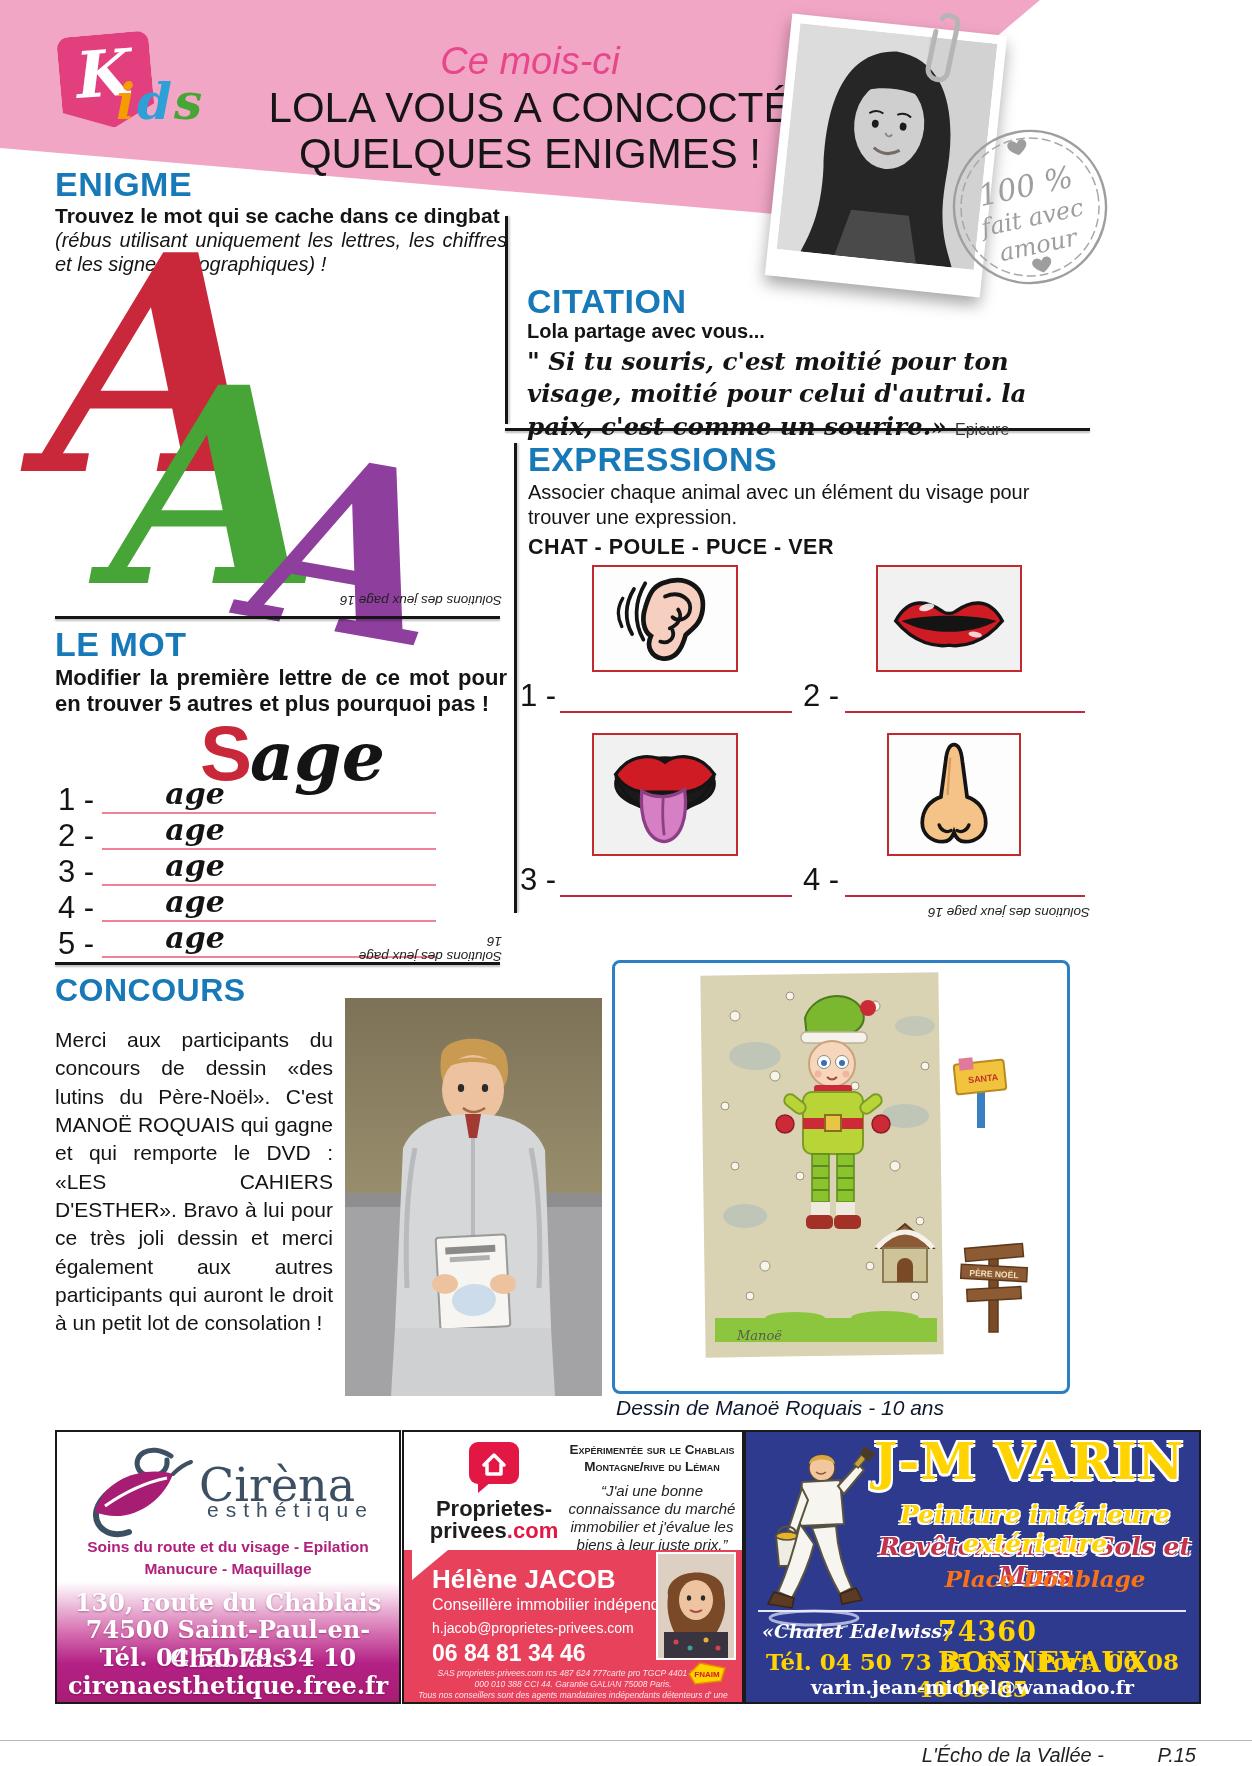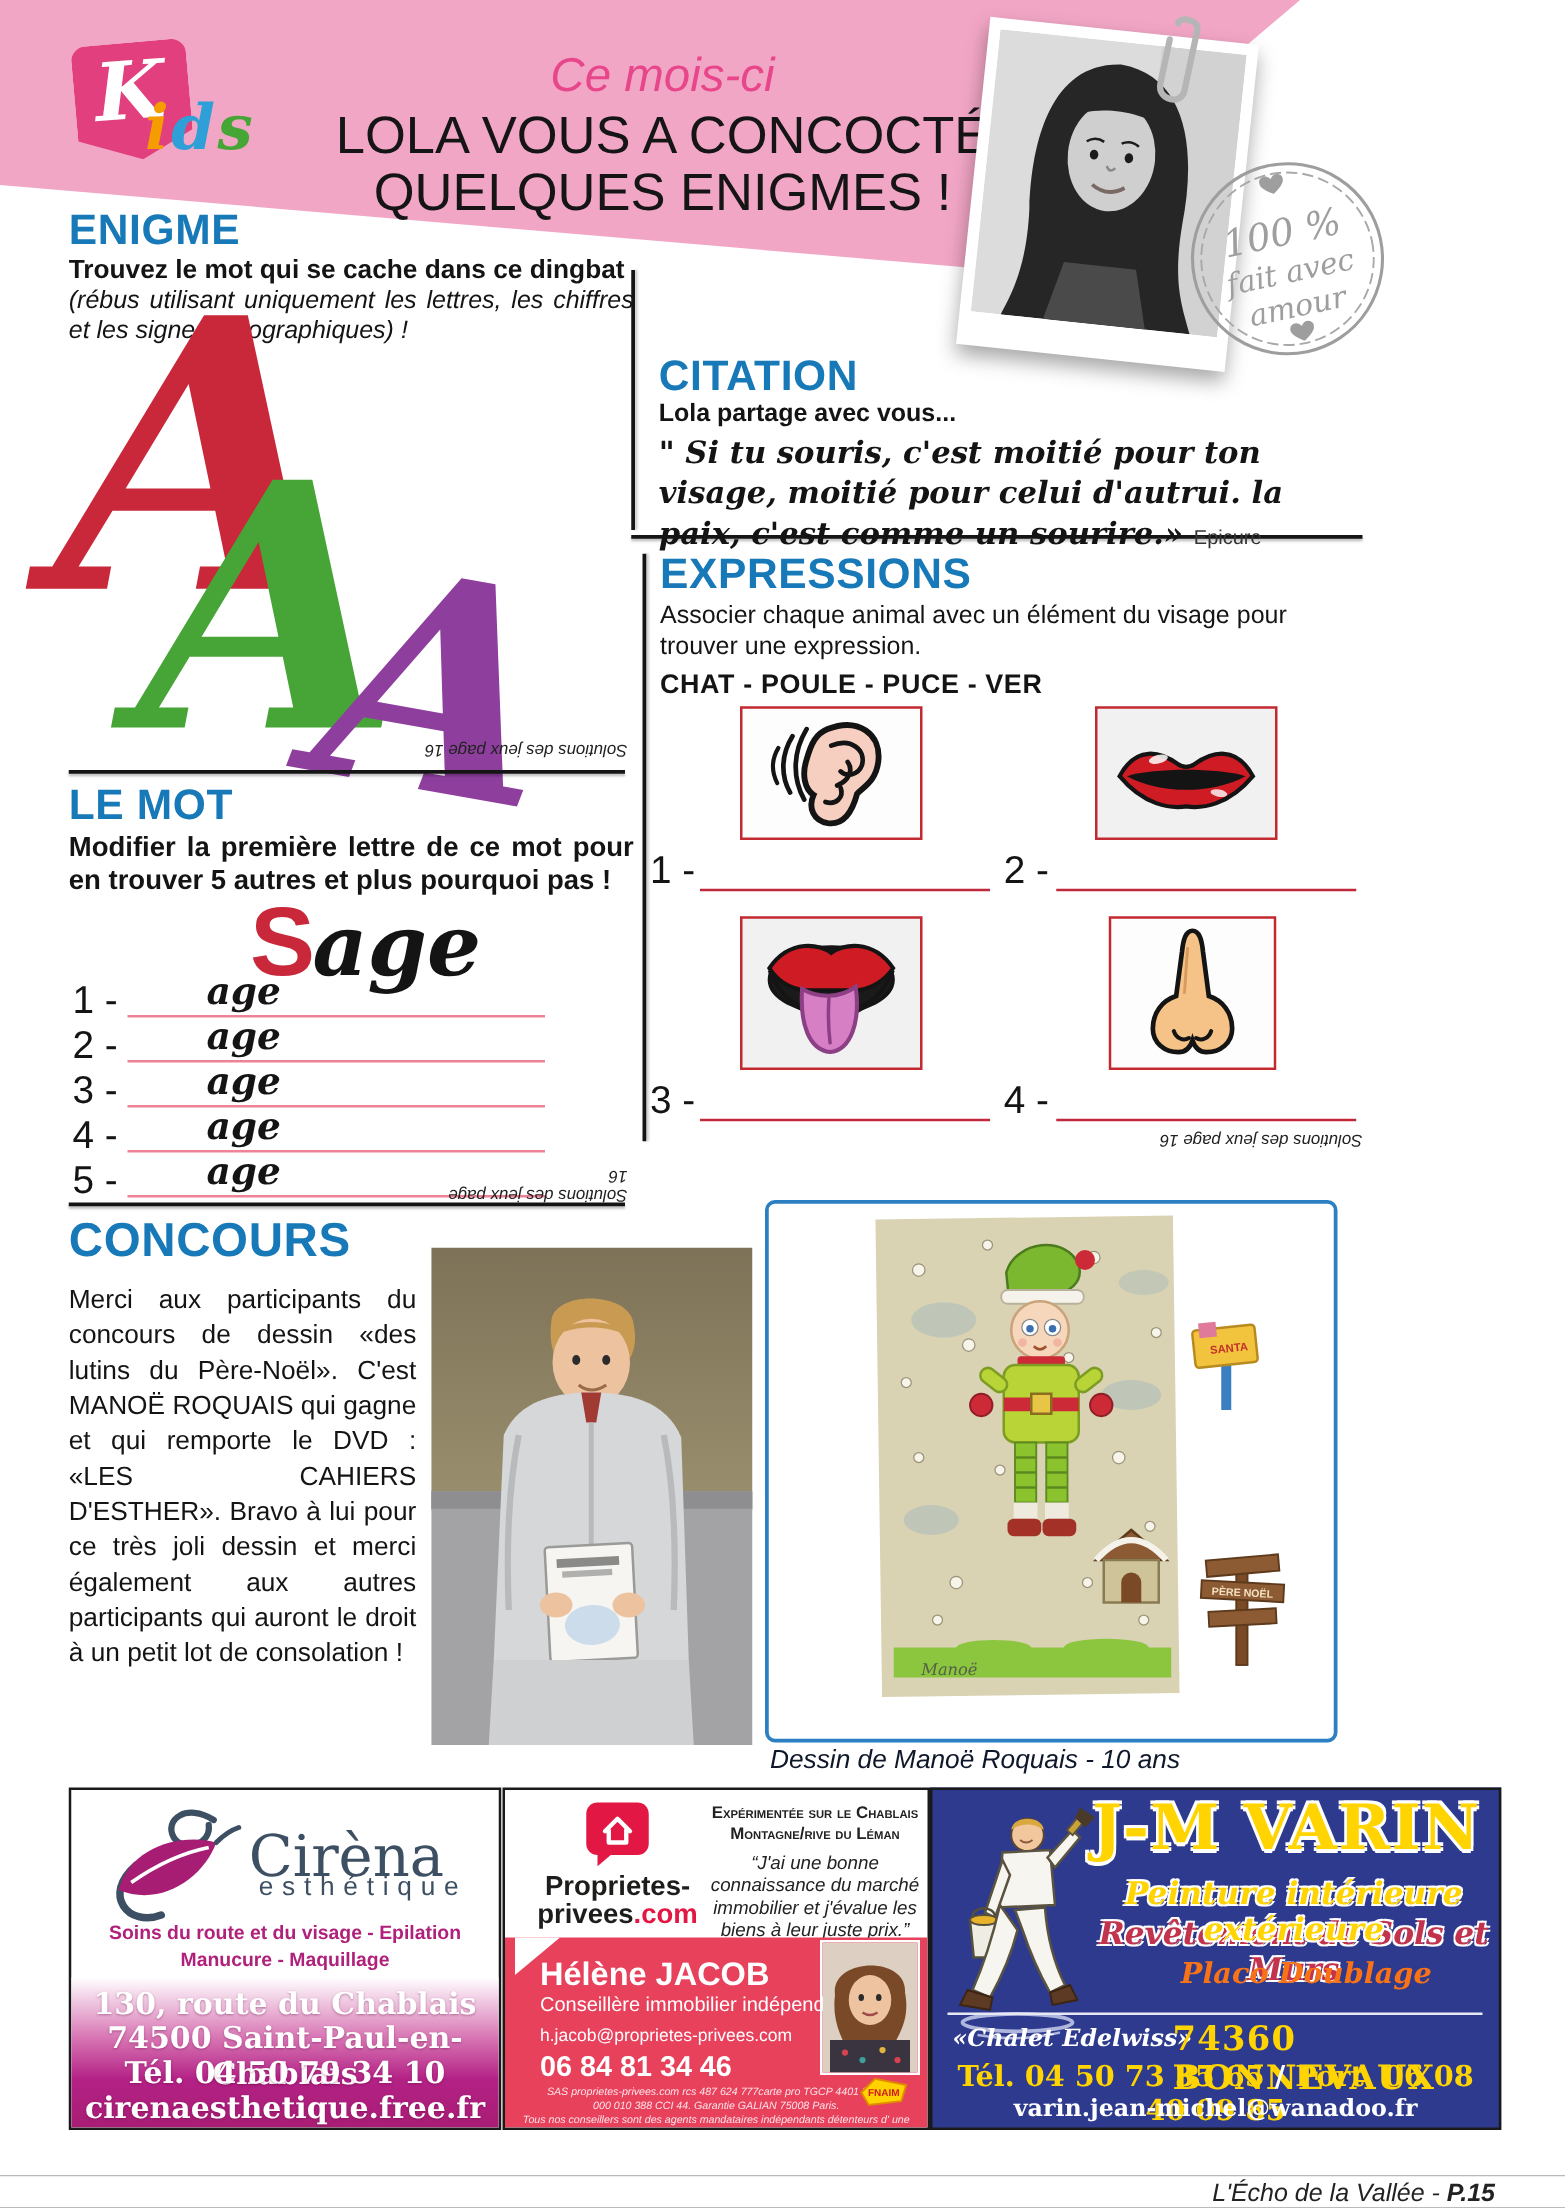--- a/index.html
+++ b/index.html
@@ -85,21 +85,21 @@
   .v-script{font:italic 700 25px "DejaVu Serif",serif;text-align:center;
       text-shadow:-1.5px -1.5px 0 #fff,1.5px -1.5px 0 #fff,-1.5px 1.5px 0 #fff,1.5px 1.5px 0 #fff;}
   .v-y{color:#ffd400}.v-r{color:#c2334d}.v-w{color:#f97316;text-shadow:none;}
   .v-chalet{font:italic 700 19px "DejaVu Serif",serif;color:#fff;}
   .v-city{font:800 27px "DejaVu Serif",serif;color:#ffd400;letter-spacing:1px;}
   .v-tel{font:700 23px "DejaVu Serif",serif;color:#ffd400;text-align:center;width:100%;}
   .v-sep{color:#fff;}
   .v-mail{font:700 19px "DejaVu Serif",serif;color:#fff;text-align:center;width:100%;}
 
   .footer{font:italic 400 20px "Liberation Sans",sans-serif;color:#222;text-align:right;}
-  .footer b{font-weight:700;}
+  .footer b{font-weight:400;margin-left:48px;}
 </style>
 </head>
 <body>
 
 <div class="page">
 
   <div class="abs banner"></div>
 
   <div class="abs kbadge"></div>
   <div class="abs kletter">K</div>
@@ -239,21 +239,21 @@
   <div class="abs age" style="left:140px;top:884px;width:110px;">age</div>
   <div class="abs pinkline" style="left:102px;top:920px;width:334px;"></div>
 
   <div class="abs blank-num" style="left:58px;top:926px;">5 -</div>
   <div class="abs age" style="left:140px;top:920px;width:110px;">age</div>
   <div class="abs pinkline" style="left:102px;top:956px;width:334px;"></div>
 
   <div class="abs solutions" style="left:352px;top:934px;width:150px;">Solutions des jeux page 16</div>
   <div class="abs hline" style="left:55px;top:962px;width:445px;height:2.5px;"></div>
 
-  <div class="abs sec-title" style="left:55px;top:972px;font-size:38px;">CONCOURS</div>
+  <div class="abs sec-title" style="left:55px;top:972px;font-size:32px;">CONCOURS</div>
   <div class="abs body-text" style="left:55px;top:1026px;width:278px;">Merci aux participants du concours de dessin «des lutins du Père-Noël». C'est MANOË ROQUAIS qui gagne et qui remporte le DVD : «LES CAHIERS D'ESTHER». Bravo à lui pour ce très joli dessin et merci également aux autres participants qui auront le droit à un petit lot de consolation !</div>
 
   <div class="abs" style="left:345px;top:998px;width:257px;height:398px;">
     <svg width="257" height="398" viewBox="0 0 257 398">
       <defs>
         <linearGradient id="bgfield" x1="0" y1="0" x2="0" y2="1">
           <stop offset="0" stop-color="#7d7257"></stop>
             <stop offset="1" stop-color="#9a8f6d"></stop>
         </linearGradient>
       </defs>

